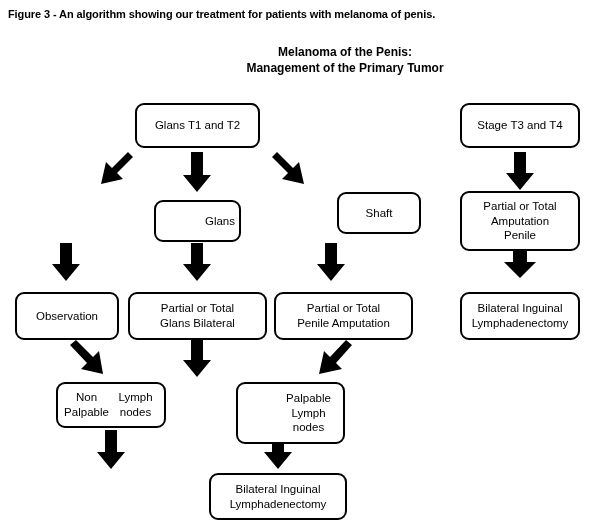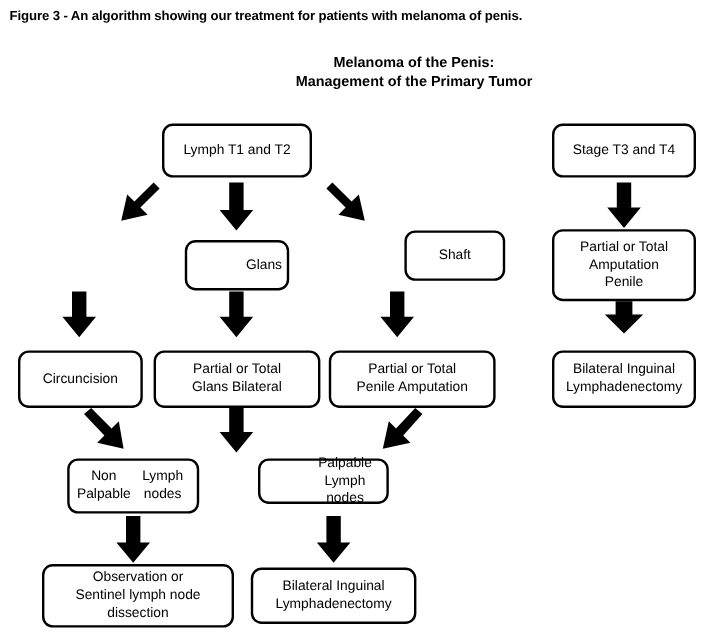--- a/index.html
+++ b/index.html
@@ -119,21 +119,21 @@
     <g>
       <polygon points="105,430 117,430 117,452 125,452 111,469 97,452 105,452"></polygon>
     </g>
 
     <g>
       <polygon points="272,430 284,430 284,452 292,452 278,469 264,452 272,452"></polygon>
     </g>
   </svg>
 
   <div class="node" style="left:135px; top:103px; width:125px; height:45px;">
-    <span>Lymph T1 and T2</span>
+    <span>Glans T1 and T2</span>
   </div>
 
   <div class="node" style="left:460px; top:103px; width:120px; height:45px;">
     <span>Stage T3 and T4</span>
   </div>
 
 
   <div class="node" style="left:154px; top:200px; width:87px; height:42px;text-align:right;">
     <span>Glans</span>
   </div>
@@ -142,21 +142,21 @@
     <span>Shaft</span>
   </div>
 
   <div class="node" style="left:460px; top:191px; width:120px; height:60px; flex-direction:column;">
     <span>Partial or Total</span>
     <span>Amputation</span>
     <span>Penile</span>
   </div>
 
   <div class="node" style="left:15px; top:292px; width:104px; height:48px;">
-    <span>Circuncision</span>
+    <span>Observation</span>
   </div>
 
   <div class="node" style="left:128px; top:292px; width:139px; height:48px; flex-direction:column;">
     <span>Partial or Total</span>
     <span>Glans Bilateral</span>
   </div>
 
   <div class="node" style="left:274px; top:292px; width:139px; height:48px; flex-direction:column;">
     <span>Partial or Total</span>
     <span>Penile Amputation</span>
@@ -165,29 +165,24 @@
   <div class="node" style="left:460px; top:292px; width:120px; height:48px; flex-direction:column;">
     <span>Bilateral Inguinal</span>
     <span>Lymphadenectomy</span>
   </div>
 
   <div class="node" style="left:56px; top:382px; width:110px; height:46px; flex-direction:row;">
     <span>Non Palpable</span>
     <span>Lymph nodes</span>
   </div>
 
-  <div class="node" style="left:215px; top:382px; width:109px; height:38px; flex-direction:column;padding-left:40px;">
+  <div class="node" style="left:236px; top:382px; width:109px; height:62px; flex-direction:column;padding-left:40px;">
     <span>Palpable</span>
     <span>Lymph nodes</span>
   </div>
 
-  <div class="node" style="left:35px; top:470px; width:160px; height:53px; flex-direction:column;">
-    <span>Observation or</span>
-    <span>Sentinel lymph node</span>
-    <span>dissection</span>
-  </div>
 
   <div class="node" style="left:209px; top:473px; width:138px; height:47px; flex-direction:column;">
     <span>Bilateral Inguinal</span>
     <span>Lymphadenectomy</span>
   </div>
 
 </div>
 
 </body></html>

